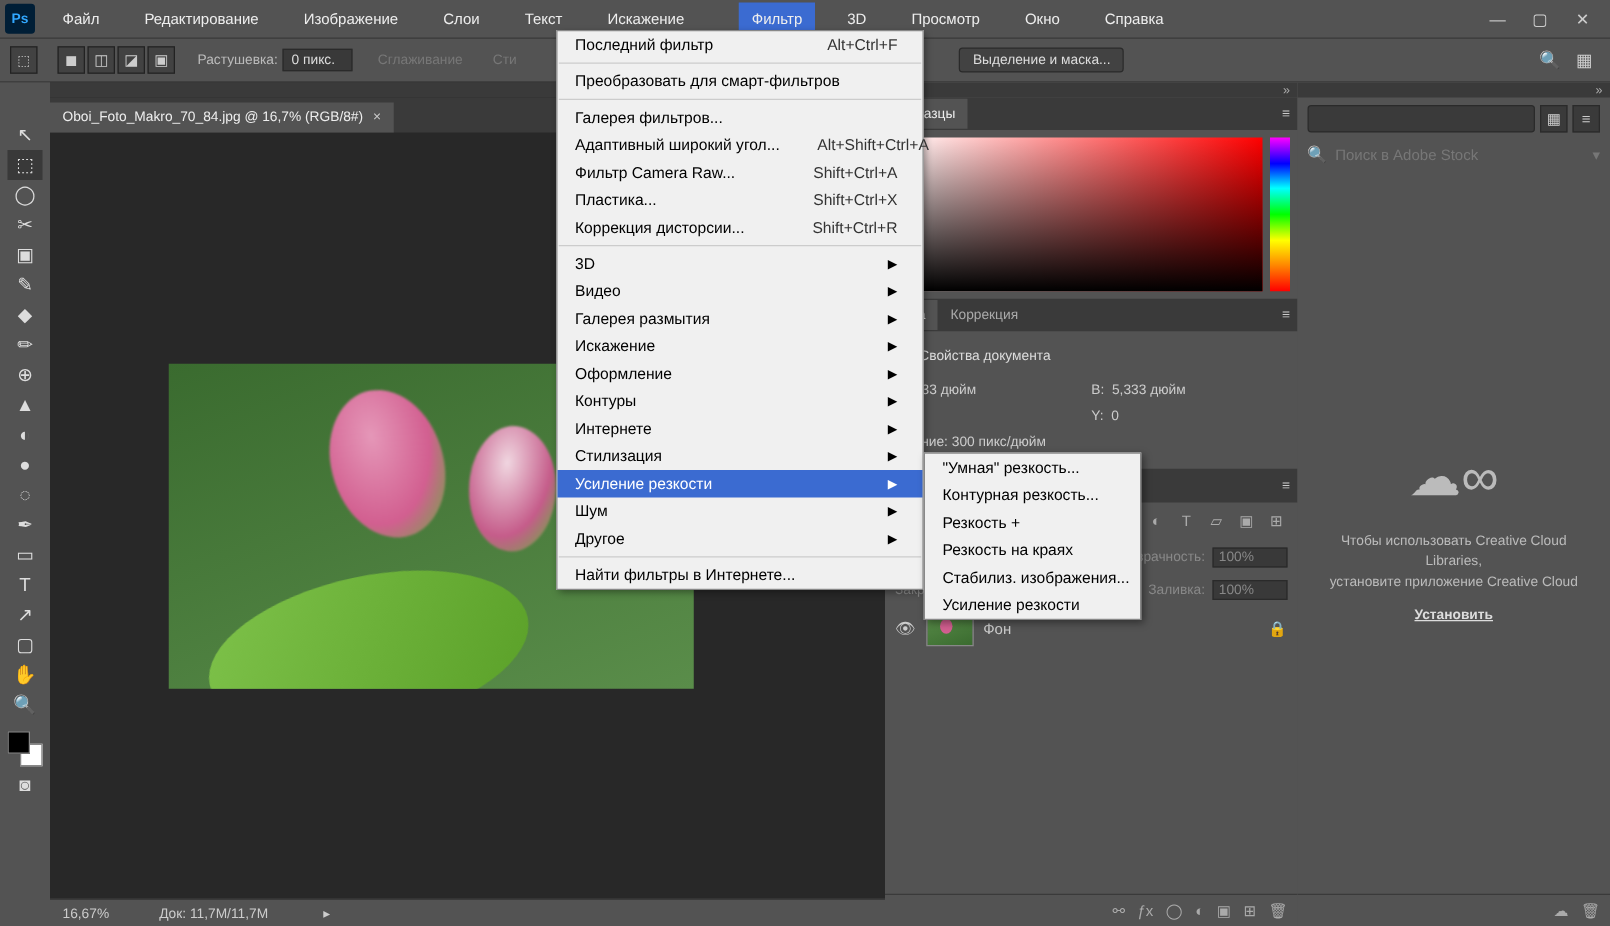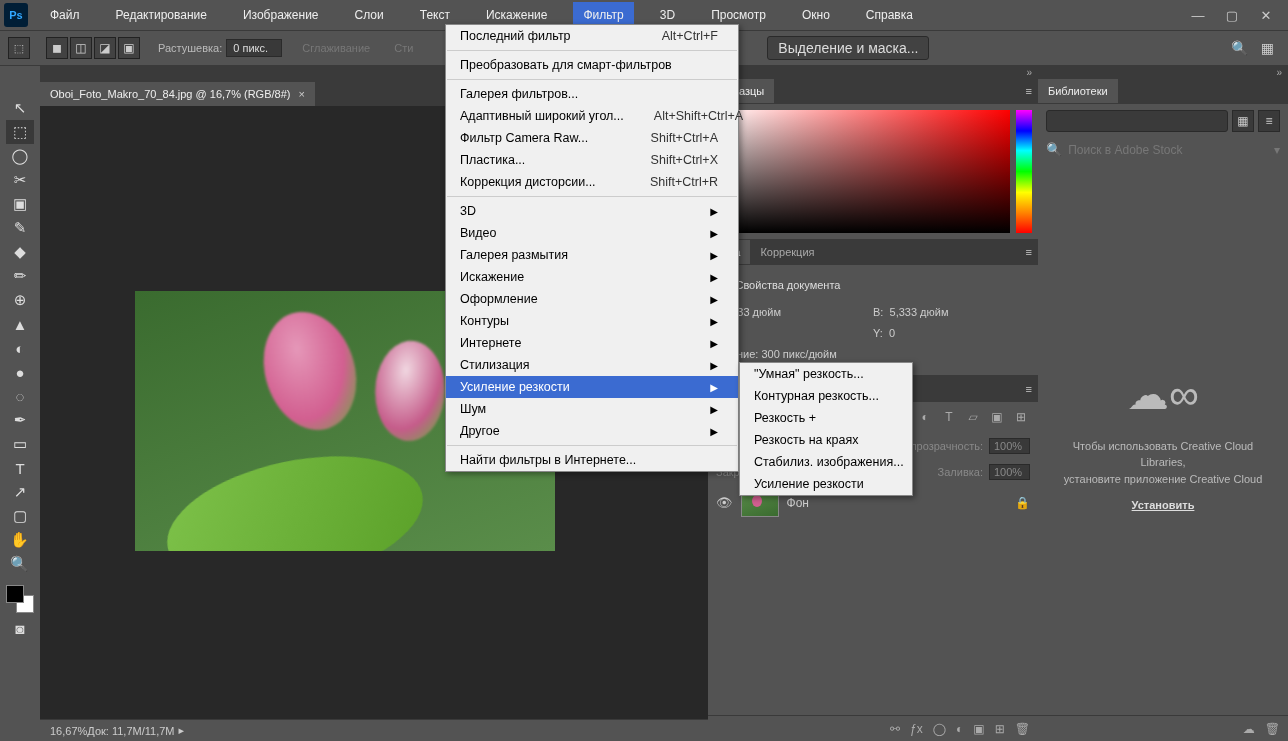--- a/index.html
+++ b/index.html
@@ -1,45 +1,45 @@
 <!DOCTYPE html>
 <html><head>
 <meta charset="utf-8">
 <style>
 * { margin: 0; padding: 0; box-sizing: border-box; font-family: "Segoe UI", Tahoma, sans-serif; }
 body { background: #535353; color: #ccc; width: 1288px; height: 741px; overflow: hidden; font-size: 12px; position: relative; }
 .menubar { height: 30px; background: #535353; display: flex; align-items: center; padding: 0 4px; }
 .ps-icon { width: 24px; height: 24px; background: #001e36; color: #31a8ff; display: flex; align-items: center; justify-content: center; font-weight: bold; font-size: 11px; border-radius: 3px; margin-right: 12px; }
 .menu-item { padding: 6px 10px; color: #eee; cursor: pointer; }
-.menu-item.active { background: #3b6bd1; }
+.menu-item.active { background: #3b6bd1; margin-left: 18px; }
 .window-controls { margin-left: auto; display: flex; gap: 18px; padding-right: 10px; color: #ccc; }
 .window-controls span { width: 16px; text-align: center; cursor: pointer; font-size: 13px; }
 .optionsbar { height: 36px; background: #535353; border-top: 1px solid #3a3a3a; border-bottom: 1px solid #3a3a3a; display: flex; align-items: center; padding: 0 8px; font-size: 11px; }
 .opt-box { width: 22px; height: 22px; border: 1px solid #222; background: #424242; margin-right: 6px; display:flex;align-items:center;justify-content:center; }
 .opt-label { color: #bbb; margin: 0 4px; }
 .opt-input { background: #393939; border: 1px solid #2a2a2a; color: #ddd; padding: 2px 6px; width: 56px; font-size: 11px; }
 .opt-disabled { color: #777; }
-.opt-button { background: #424242; border: 1px solid #2a2a2a; border-radius: 3px; color: #ddd; padding: 3px 10px; margin-left: auto; font-size:14px;}
+.opt-button { background: #424242; border: 1px solid #2a2a2a; border-radius: 3px; color: #ddd; padding: 3px 10px; margin-left: auto; font-size:11px;}
 .toolbar-left { position: absolute; left: 0; top: 66px; width: 40px; bottom: 0; background: #535353; display: flex; flex-direction: column; align-items: center; padding-top: 30px; gap: 3px; }
 .tool { width: 28px; height: 24px; display: flex; align-items: center; justify-content: center; color: #ddd; font-size: 15px; cursor: pointer; }
 .tool.selected { background: #393939; }
 .fgbg { width: 28px; height: 28px; position: relative; margin-top: 6px; }
 .fgbg .bg { position: absolute; right: 0; bottom: 0; width: 18px; height: 18px; background: #fff; border: 1px solid #888; }
 .fgbg .fg { position: absolute; left: 0; top: 0; width: 18px; height: 18px; background: #000; border: 1px solid #888; }
 .collapse-strip { position: absolute; left: 0; top: 66px; width: 40px; height: 12px; background: #3a3a3a; }
 .doc-area { position: absolute; left: 40px; right: 248px; top: 66px; bottom: 0; background: #282828; }
 .doc-tabs { height: 28px; background: #3a3a3a; display: flex; align-items: flex-end; }
 .doc-tab { background: #535353; color: #eee; font-size: 11px; padding: 6px 10px; display: flex; align-items: center; gap: 8px; }
 .doc-tab .close { color: #ccc; cursor: pointer; }
 .canvas-wrap { display: flex; align-items: flex-start; justify-content: flex-start; padding: 185px 0 0 95px; }
 .canvas { width: 420px; height: 260px; background: linear-gradient(160deg, #3a6b2f, #5a8d4a); position: relative; overflow: hidden; }
 .canvas::before { content: ""; position: absolute; left: 130px; top: 20px; width: 90px; height: 120px; background: radial-gradient(ellipse at 40% 30%, #e597b8, #d25f90 60%, #7aa04e 90%); border-radius: 50% 60% 50% 60%; transform: rotate(-10deg); filter: blur(1px);}
 .canvas::after { content: ""; position: absolute; left: 240px; top: 50px; width: 70px; height: 100px; background: radial-gradient(ellipse at 40% 30%, #f0d6e0, #c55c8a 60%, #7aa04e 90%); border-radius: 50% 60% 50% 60%; transform: rotate(8deg); filter: blur(1px);}
 .leaf { position: absolute; width: 260px; height: 120px; background: linear-gradient(120deg, #7ec24a, #5aa028); border-radius: 50%; left: 30px; bottom: -30px; transform: rotate(-12deg); filter: blur(0.5px);}
-.statusbar { position: absolute; bottom: 0; left: 0; right: 0; height: 22px; background: #535353; display: flex; align-items: center; font-size: 11px; color: #ccc; padding: 0 10px; border-top:1px solid #3a3a3a;}
+.statusbar { position: absolute; bottom: 0; left: 0; right: 0; height: 22px; background: #535353; display: flex; align-items: center; font-size: 11px; color: #ccc; padding: 0 10px; gap: 40px; border-top:1px solid #3a3a3a;}
 .panels-right { position: absolute; right: 0; top: 66px; width: 250px; bottom: 0; display: flex; flex-direction: column; background: #535353; }
 .panel-tabs { height: 26px; background: #3a3a3a; display: flex; align-items: center; font-size: 11px; }
 .ptab { padding: 6px 10px; color: #aaa; cursor: pointer; }
 .ptab.active { background: #535353; color: #eee; }
 .lib-panel { flex: 1; display: flex; flex-direction: column; align-items: center; justify-content: center; text-align: center; padding: 20px; color: #bbb; font-size: 11px; line-height: 1.5;}
 .lib-link { color: #ddd; text-decoration: underline; margin-top: 10px; cursor: pointer; font-weight: bold; }
 .lib-combo { display:flex; gap:4px; padding:6px 8px; width:100%; }
 .lib-combo-field { flex:1; background:#3a3a3a; border:1px solid #2a2a2a; border-radius:3px; height:22px; }
 .lib-view { width:22px; height:22px; background:#3a3a3a; border:1px solid #2a2a2a; display:flex;align-items:center;justify-content:center;}
 .lib-search { display:flex; align-items:center; padding:4px 8px; gap:6px; width:100%; color:#777;}
@@ -68,21 +68,21 @@
 .dd-item .arrow { margin-left: auto; font-size: 10px; }
 .dd-item.highlight { background: #3b6bd1; color: #fff; }
 .dd-sep { height: 1px; background: #ccc; margin: 3px 1px; }
 .dd-main { left: 445px; top: 24px; width: 294px; }
 .dd-sub { left: 739px; top: 362px; width: 174px; }
 .mid-iconbtn { width:18px;height:18px;display:flex;align-items:center;justify-content:center;font-size:12px;color:#aaa;}
 .opt-icons{display:flex;gap:2px;margin-left:10px;margin-right:14px;}
 .opt-ico{width:22px;height:22px;background:#424242;border:1px solid #222;display:flex;align-items:center;justify-content:center;font-size:12px;}
 .blend-row{display:flex;align-items:center;padding:4px 8px;gap:6px;color:#888;font-size:11px;}
 .blend-combo{background:#393939;border:1px solid #2a2a2a;padding:2px 6px;flex:0 0 100px;border-radius:3px;}
-.pct{background:#393939;border:1px solid #2a2a2a;padding:1px 4px;width:41px;}
+.pct{background:#393939;border:1px solid #2a2a2a;padding:1px 4px;width:60px;}
 .hcollapse{height:12px;background:#3a3a3a;display:flex;justify-content:flex-end;align-items:center;padding-right:6px;color:#aaa;font-size:10px;}
 </style>
 </head>
 <body>
 
 <div class="menubar">
   <div class="ps-icon">Ps</div>
   <div id="menubar-items" style="display: flex; gap: 16px;">
       <div class="menu-item">Файл</div>
       <div class="menu-item">Редактирование</div>
@@ -247,23 +247,20 @@
       <span>◐</span>
       <span>▣</span>
       <span>⊞</span>
       <span>🗑</span>
     </div>
   </div>
 </div>
 
 <div class="panels-right">
   <div class="hcollapse">»</div>
-  <div class="panel-tabs">
-    <div class="ptab active">Библиотеки</div>
-  </div>
   <div class="lib-combo">
     <div class="lib-combo-field"></div>
     <div class="lib-view">▦</div>
     <div class="lib-view">≡</div>
   </div>
   <div class="lib-search">
     <span class="lib-search-ico">🔍</span>
     <span>Поиск в Adobe Stock</span>
     <span style="margin-left:auto">▾</span>
   </div>

